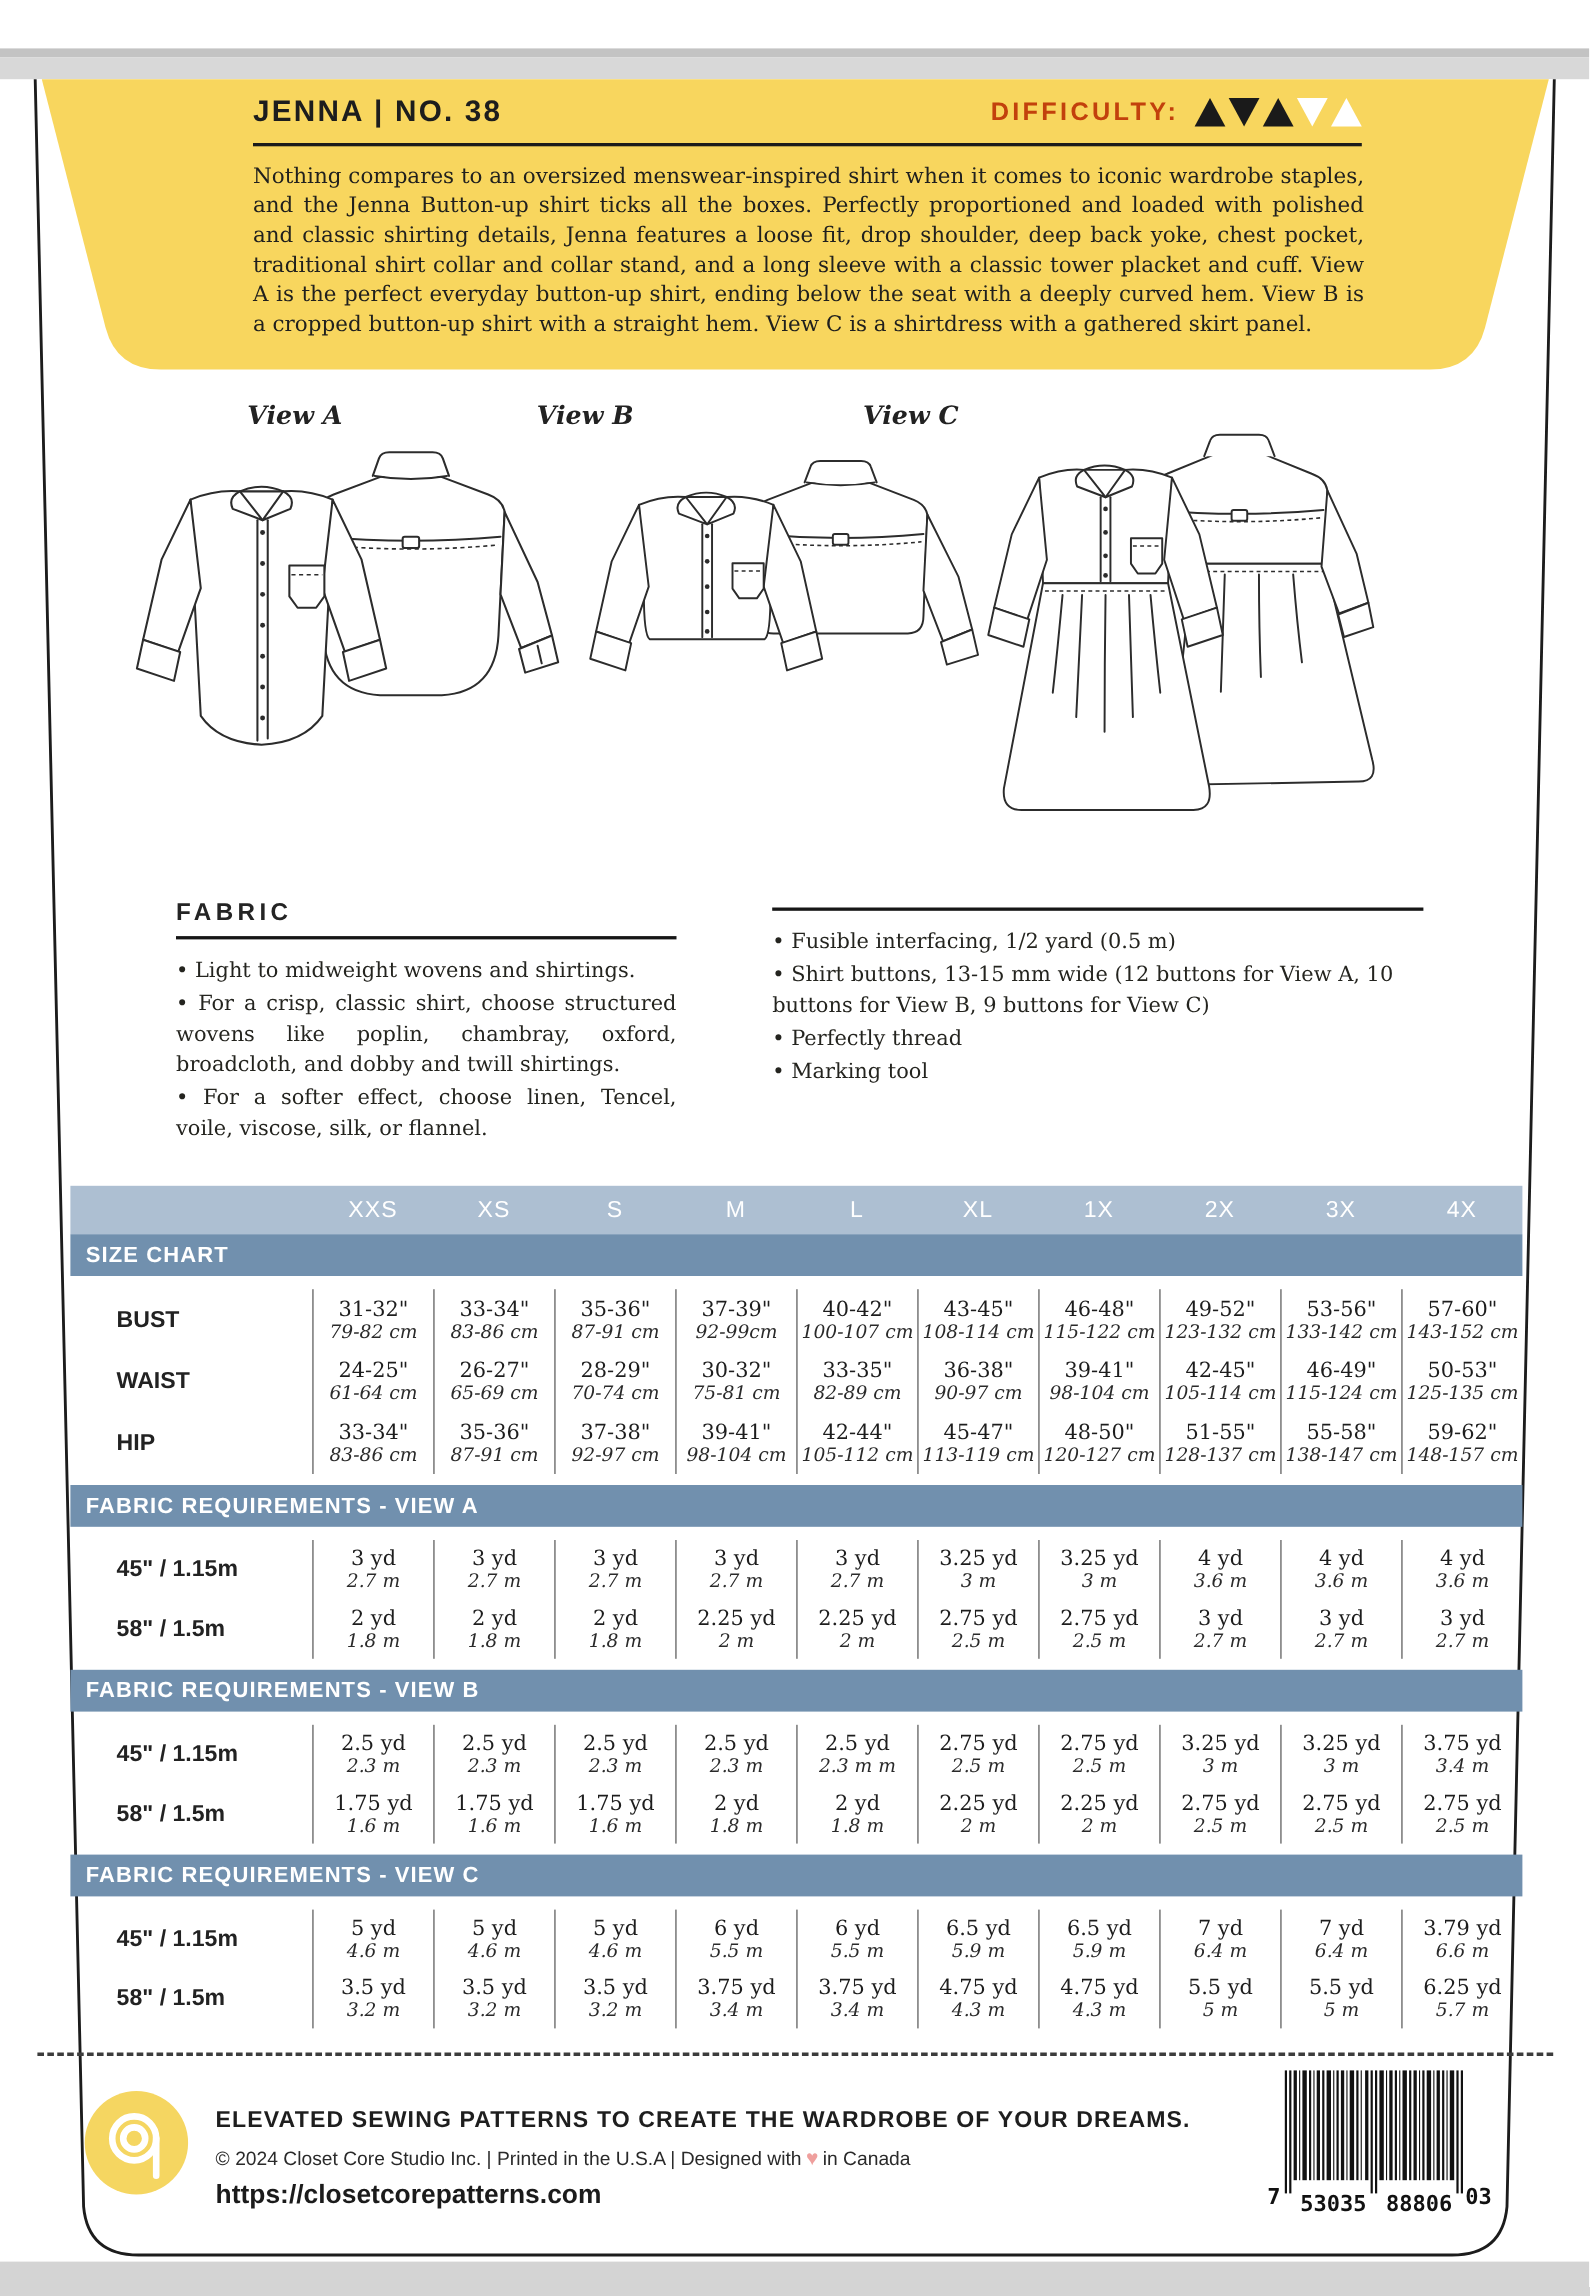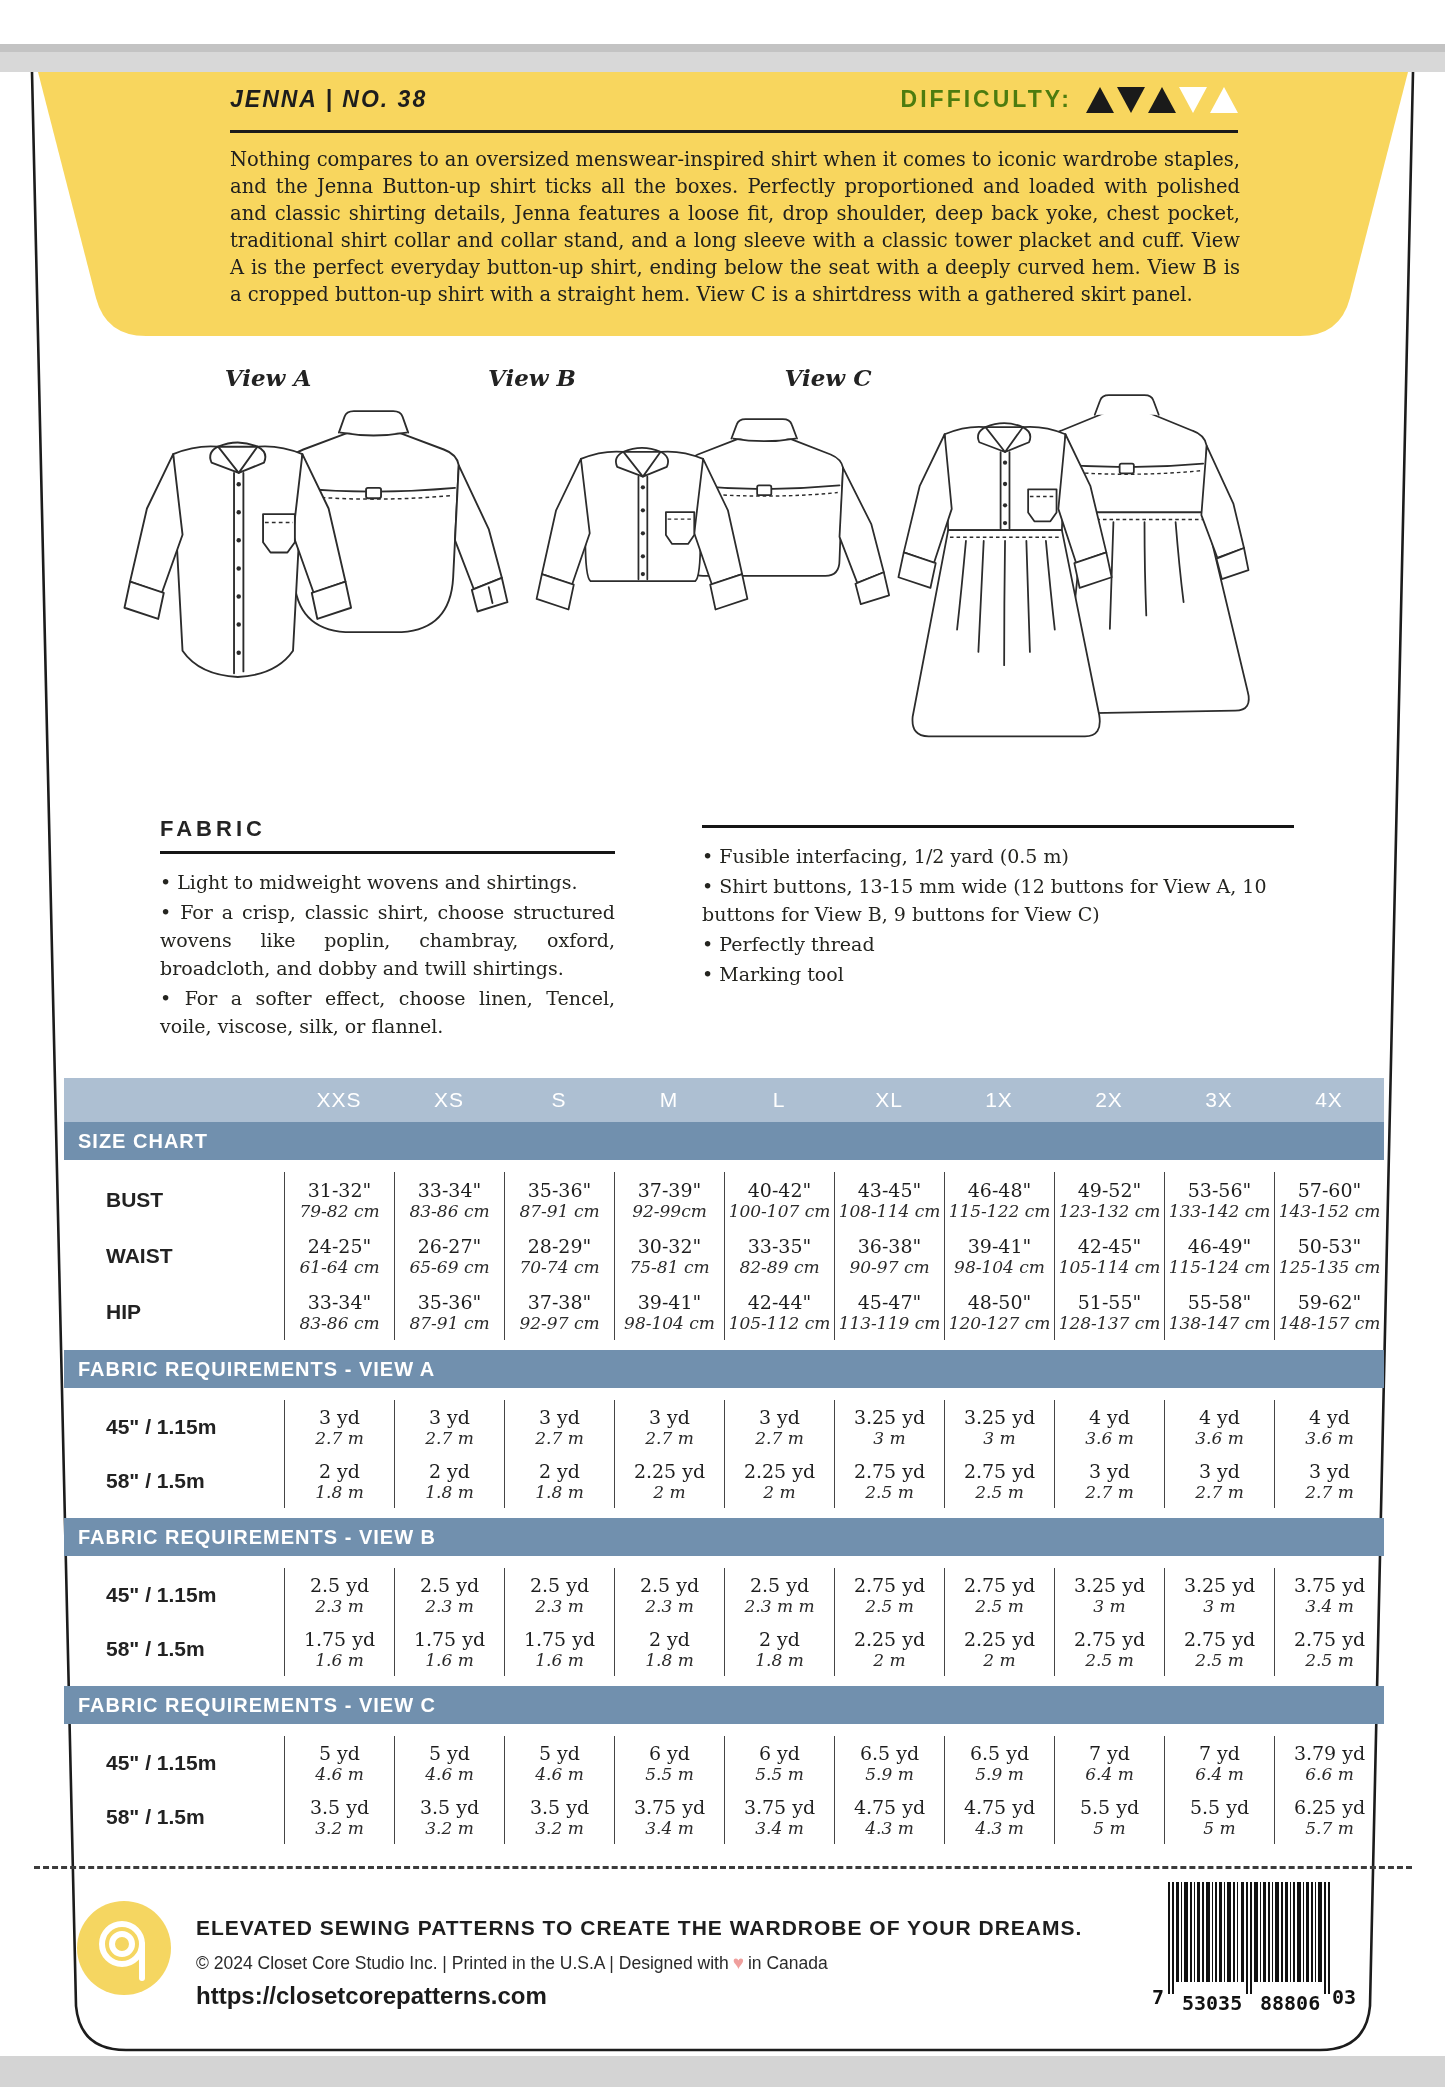--- a/index.html
+++ b/index.html
@@ -2,23 +2,23 @@
 <html><head>
 <meta charset="utf-8">
 <style>
   html,body{margin:0;padding:0;background:#ffffff;}
   #page{position:relative;width:1445px;height:2087px;background:#fff;overflow:hidden;
         font-family:"Liberation Sans",sans-serif;color:#1c1c1c;}
   .abs{position:absolute;}
   
   #title-row{position:absolute;left:230px;top:86px;width:1008px;display:flex;
              justify-content:space-between;align-items:center;}
-  #pattern-title{font-weight:bold;font-size:23px;letter-spacing:2px;color:#1d1d1d;font-style:italic;}
+  #pattern-title{font-weight:bold;font-size:27px;letter-spacing:2px;color:#1d1d1d;}
   #difficulty{display:flex;align-items:center;gap:14px;}
-  #difficulty-label{font-weight:bold;font-size:23px;letter-spacing:3px;color:#4d7c0f;text-align:right;}
+  #difficulty-label{font-weight:bold;font-size:23px;letter-spacing:3px;color:#c2410c;text-align:right;}
   #difficulty-icons{display:flex;align-items:center;gap:3px;}
   .tri{width:0;height:0;border-left:14px solid transparent;border-right:14px solid transparent;}
   .tri.up.filled{border-bottom:26px solid #1a1a1a;}
   .tri.down.filled{border-top:26px solid #1a1a1a;}
   .tri.up.empty{border-bottom:26px solid #ffffff;}
   .tri.down.empty{border-top:26px solid #ffffff;}
   #title-underline{position:absolute;left:230px;top:130px;width:1008px;height:3px;background:#1b1b1b;}
   #description{position:absolute;left:230px;top:146px;width:1010px;
                font-family:"DejaVu Serif",serif;font-size:19.5px;line-height:27px;
                text-align:justify;color:#20201e;}

